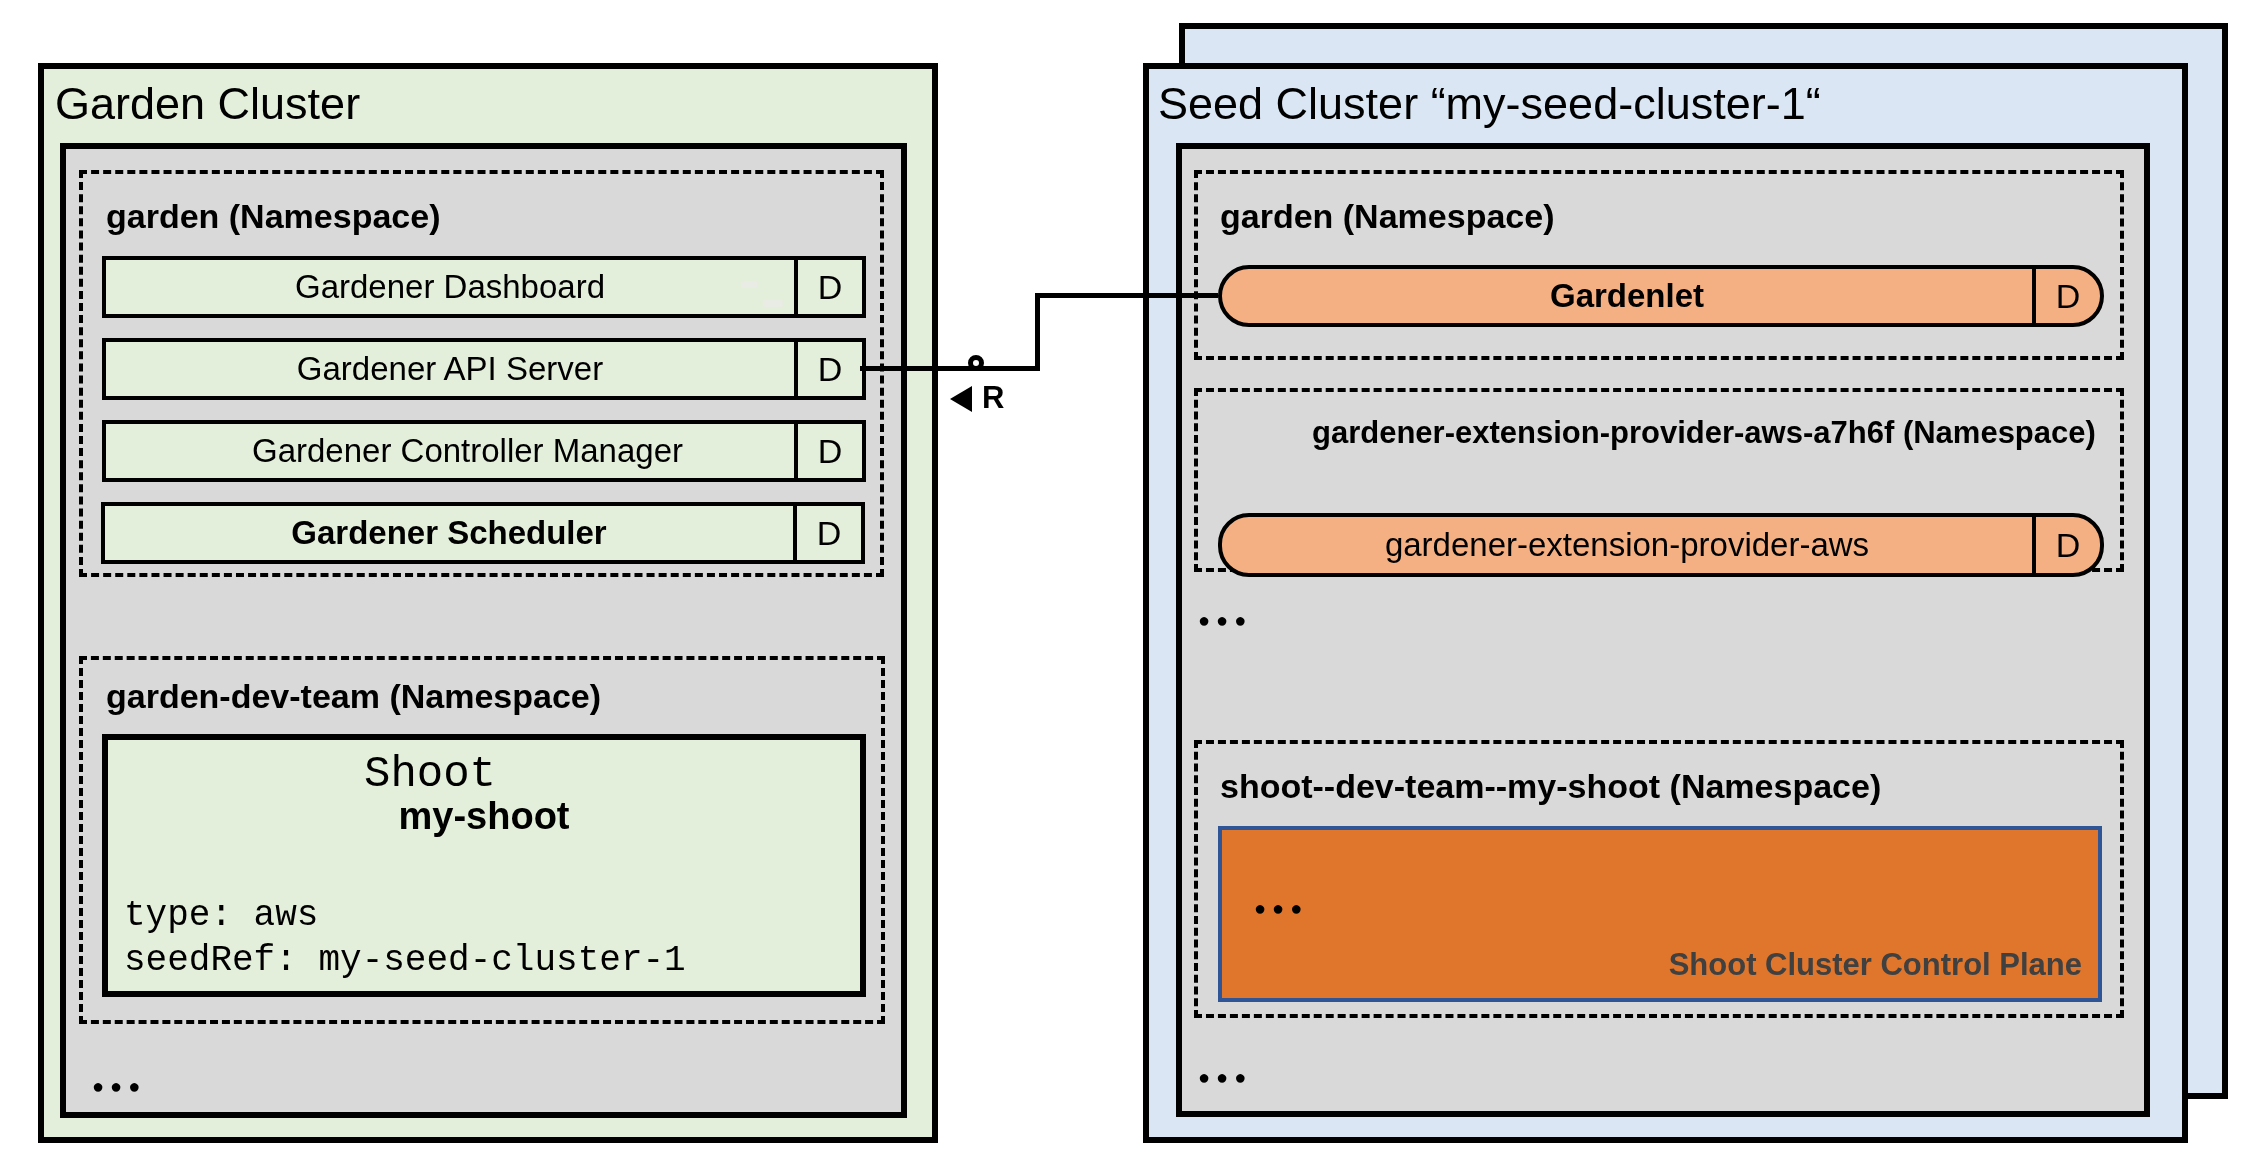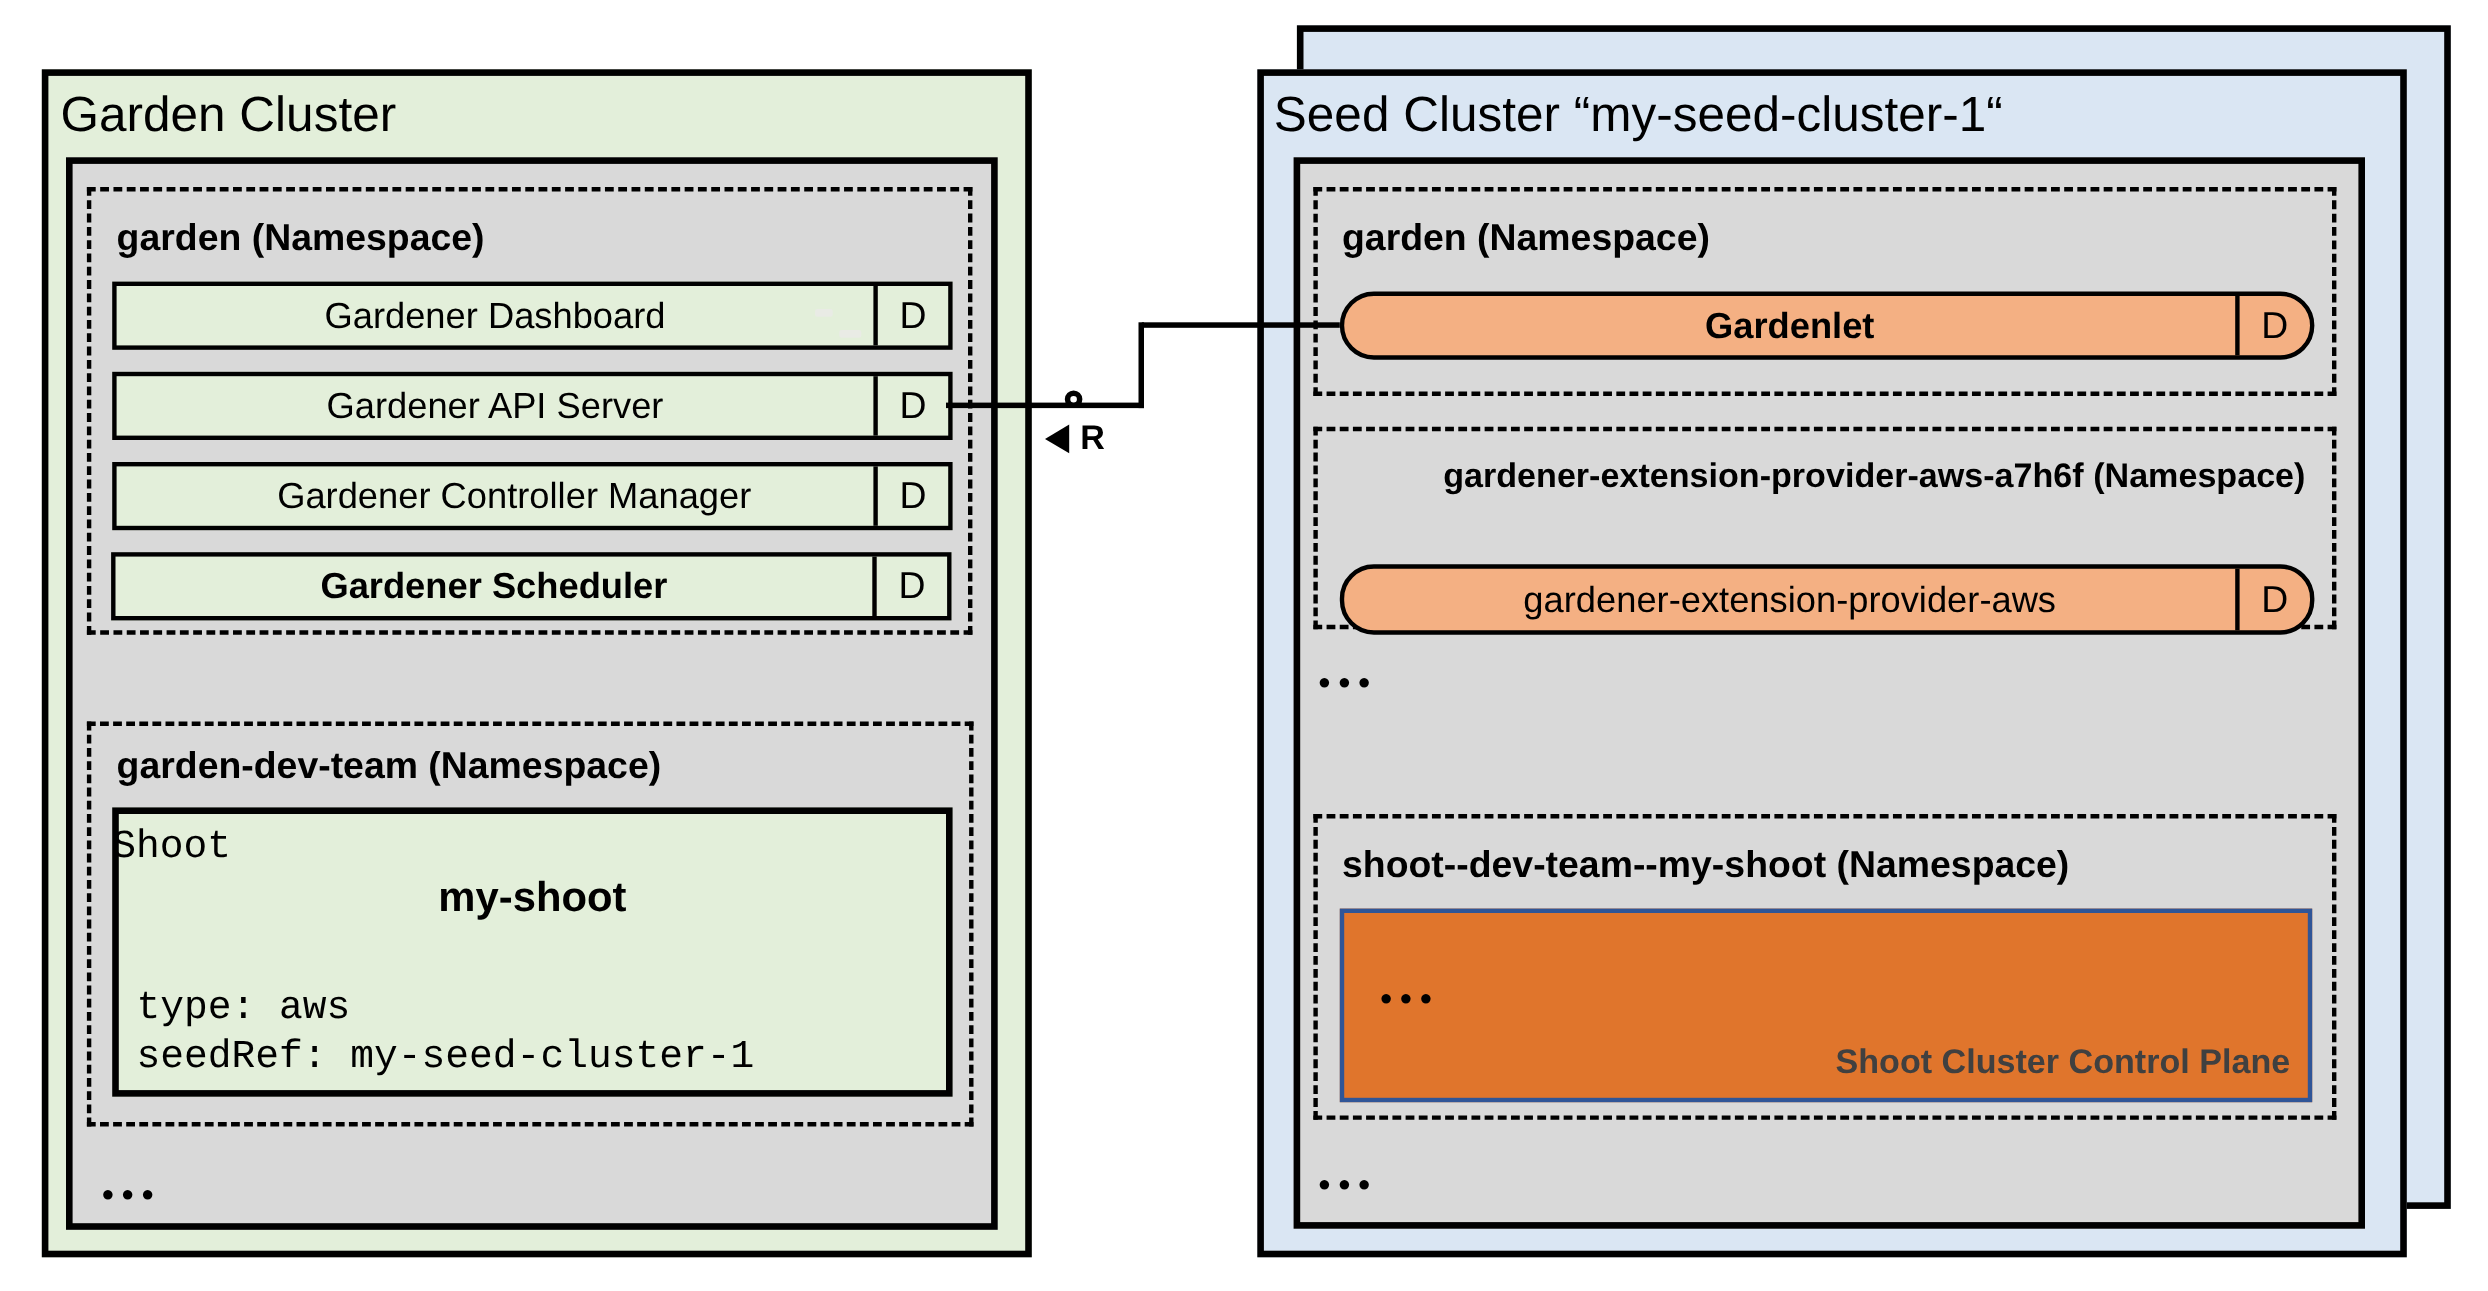--- a/index.html
+++ b/index.html
@@ -16,21 +16,21 @@
   .comp-row{border:4px solid #000;display:flex;align-items:stretch;}
   .comp-green{background:#e3efda;}
   .comp-orange{background:#f4b083;border-radius:31px;}
   .comp-name{flex:1;display:flex;align-items:center;justify-content:center;
              font-size:33px;}
   .comp-name.bold{font-weight:700;}
   .comp-badge{width:64px;border-left:4px solid #000;display:flex;align-items:center;
               justify-content:center;font-size:34px;}
   .shoot-box{background:#e3efda;border:6px solid #000;}
   .mono{font-family:"Liberation Mono","DejaVu Sans Mono",monospace;}
-  .shoot-kind{font-size:36px;text-align:left;width:656px;line-height:1;}
+  .shoot-kind{font-size:44px;text-align:center;width:656px;line-height:1;}
   .shoot-name{font-size:38px;font-weight:700;text-align:center;width:764px;line-height:1;}
   .shoot-spec{font-size:36px;line-height:1;}
   .dots{font-size:20px;letter-spacing:6px;line-height:1;color:#000;}
   .cp-box{background:#e0752c;border:4px solid #2f5597;}
   .cp-label{font-size:31px;font-weight:700;color:#404040;text-align:right;line-height:1.1;}
   .line{background:#000;}
   .iface-circle{width:16px;height:16px;border:5px solid #000;border-radius:50%;background:#fff;}
   .arrow-left{width:0;height:0;border-top:13px solid transparent;border-bottom:13px solid transparent;
               border-right:22px solid #000;}
   .r-label{font-size:31px;font-weight:700;line-height:1;}

